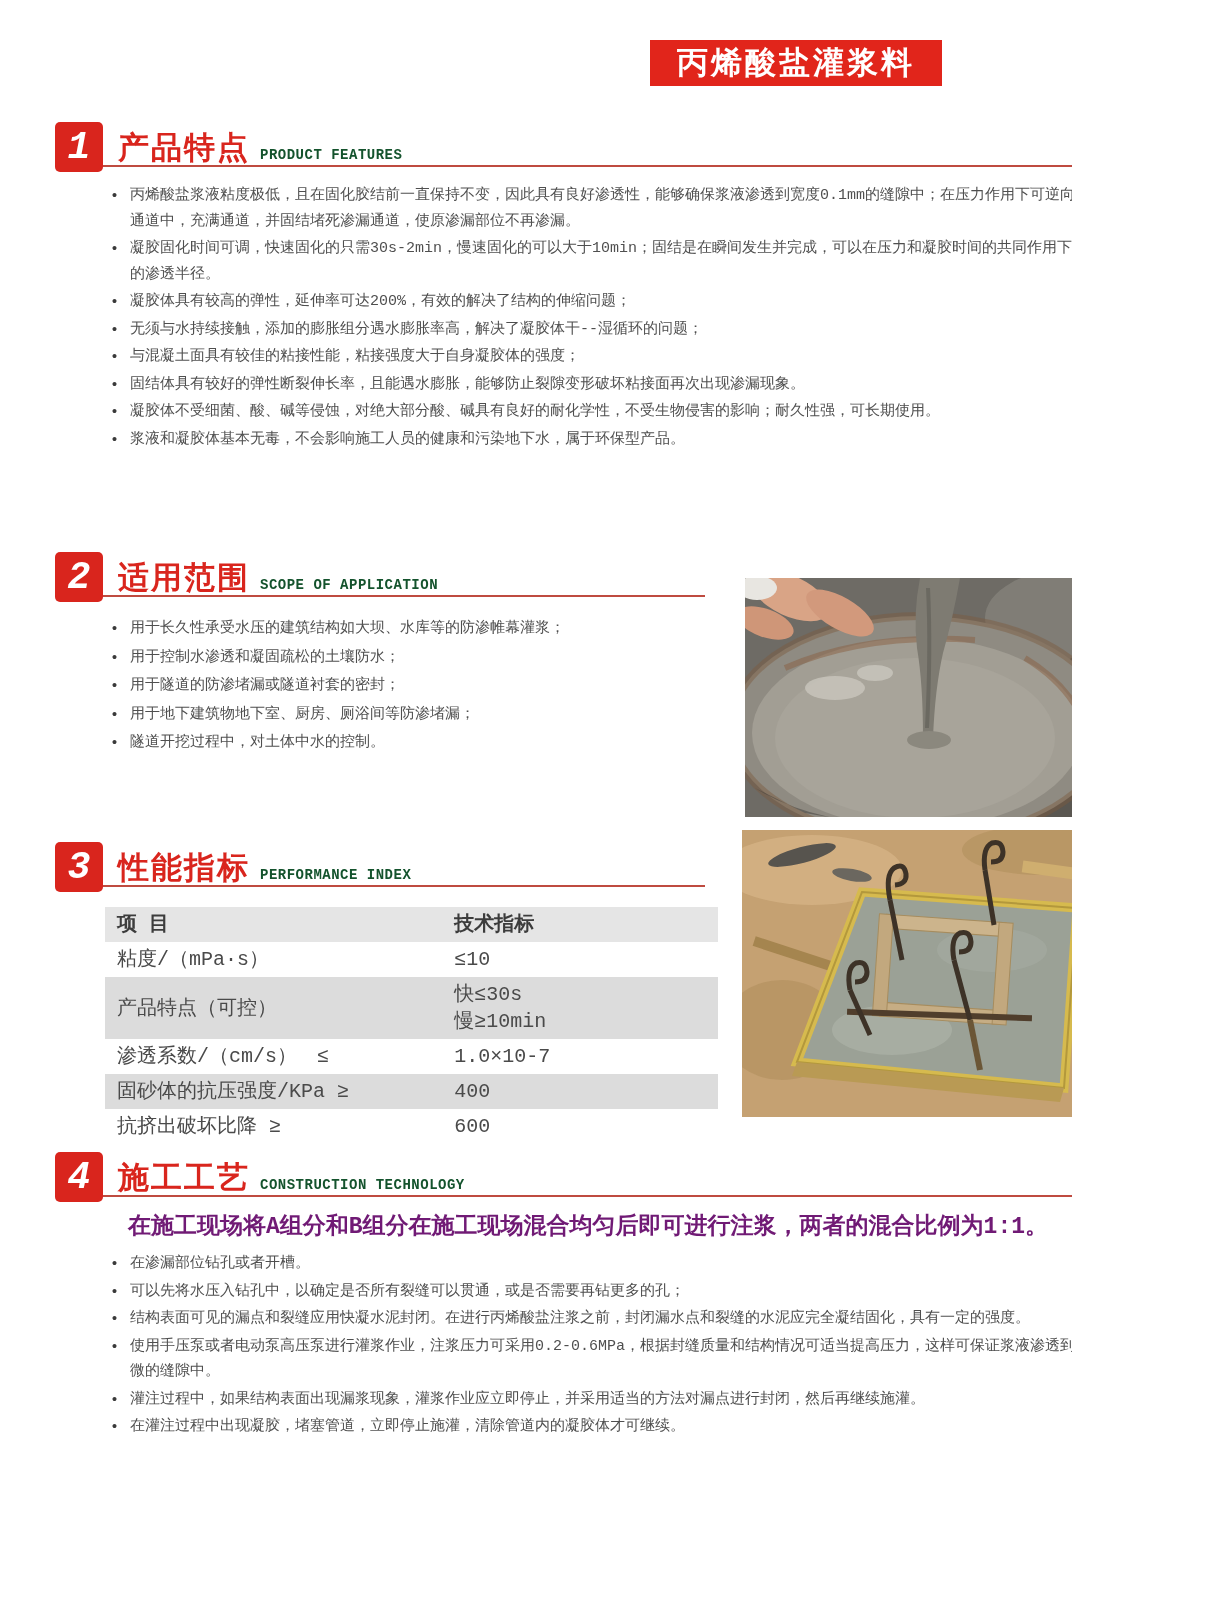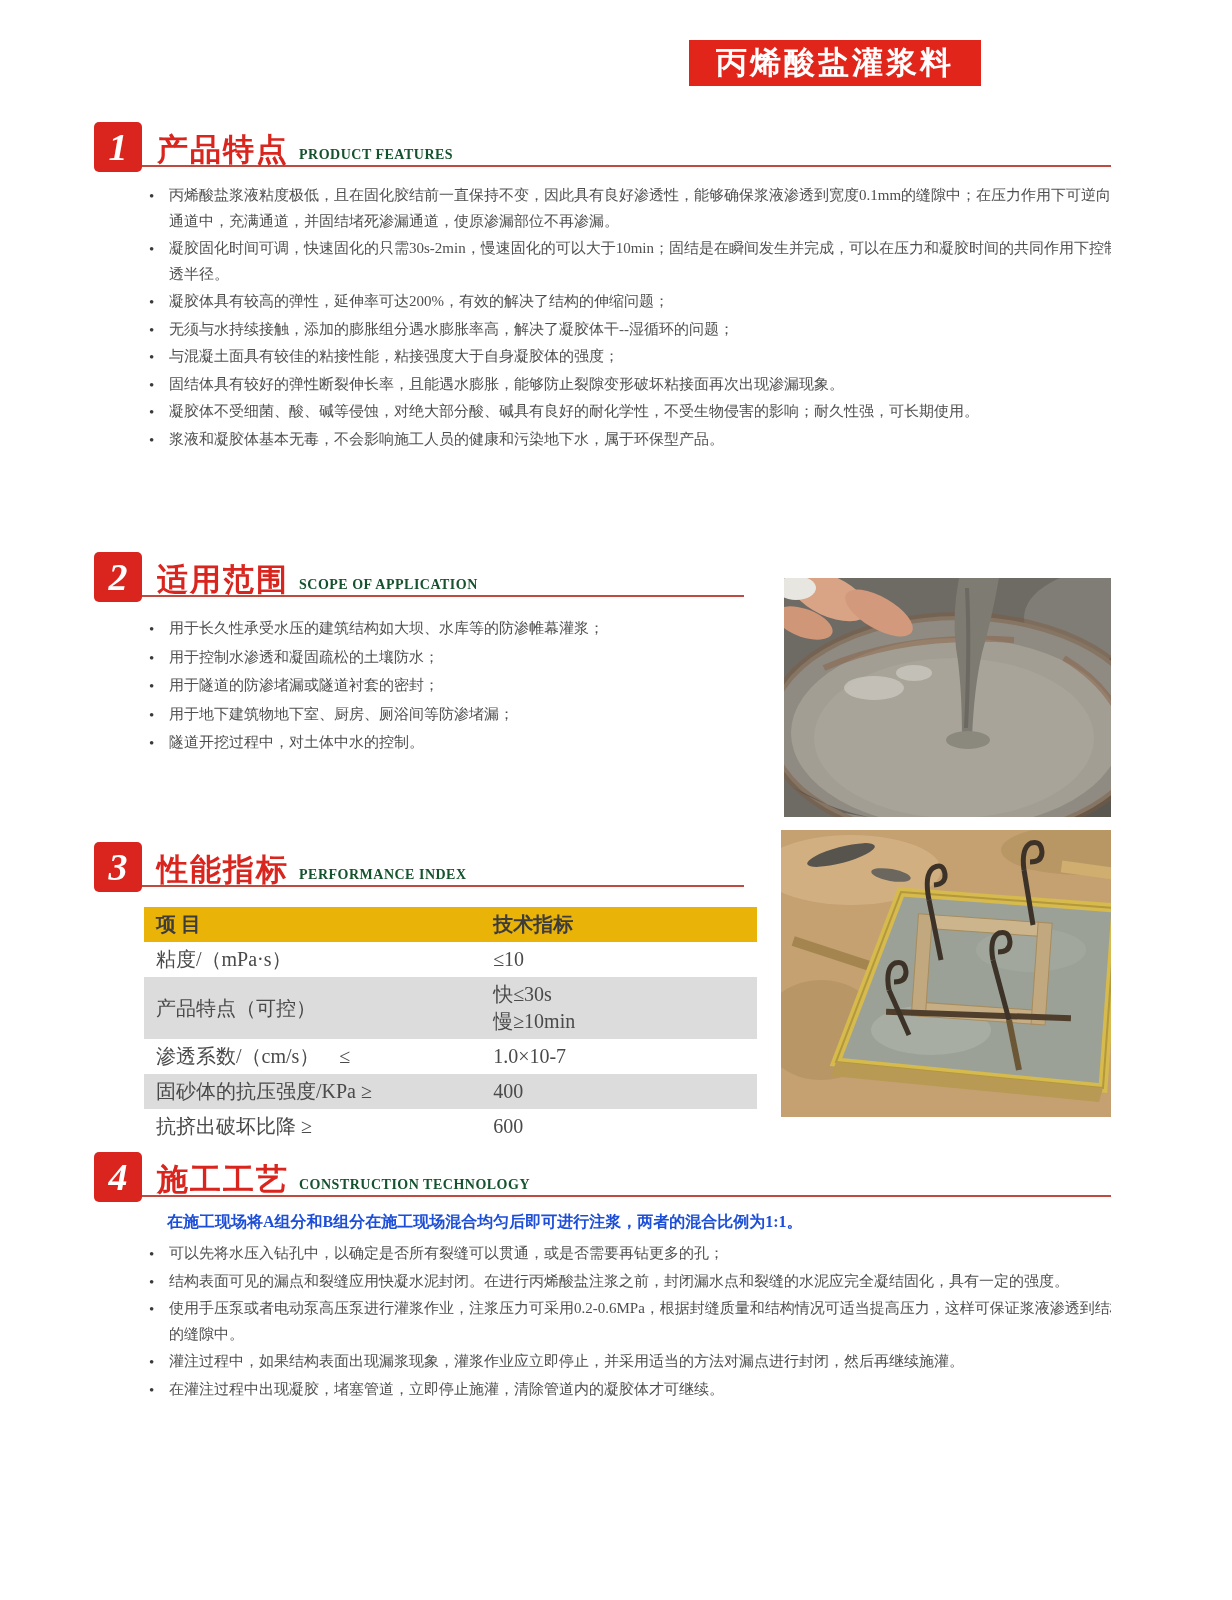--- a/index.html
+++ b/index.html
@@ -1,17 +1,17 @@
 <!DOCTYPE html>
 <html><head>
 <meta charset="utf-8">
 <style>
   html,body{margin:0;padding:0;background:#ffffff;}
   .page{position:relative;width:1072px;height:1600px;background:#ffffff;overflow:hidden;
-        font-family:Liberation Serif, serif;margin-left:39px;}
+        font-family:Liberation Mono, monospace;}
   
   .banner{position:absolute;left:650px;top:40px;width:292px;height:46px;background:#e1251b;
           color:#ffffff;font-size:31px;font-weight:bold;letter-spacing:3px;
           display:flex;align-items:center;justify-content:center;}
   
   .section{position:relative;}
   .sec-header{display:flex;align-items:flex-end;margin-left:55px;margin-right:55px;
               border-bottom:2px solid #bf4b40;padding-bottom:0;}
   .sec-header.narrow{width:650px;margin-right:0;}
   .num-box{background:#d9251d;color:#ffffff;font-weight:bold;font-style:italic;
@@ -22,24 +22,24 @@
   
   ul.bullets{list-style:none;margin:16px 55px 0 108px;padding:0;}
   ul.bullets li{position:relative;padding-left:22px;color:#4f4f4f;font-size:15px;}
   ul.bullets li::before{content:"•";position:absolute;left:2px;top:1px;color:#3a3a3a;font-size:15px;}
   ul.wide li{line-height:1.7;margin-bottom:2px;max-width:1010px;}
   ul.compact li{line-height:1.3;margin-bottom:9px;max-width:600px;}
   
   table.spec{border-collapse:collapse;margin:20px 0 0 105px;width:613px;font-size:20px;color:#4a4a4a;}
   table.spec td{padding:4px 12px;line-height:1.35;vertical-align:middle;}
   table.spec .col-item{width:55%;}
-  tr.head td{background:#eab308;font-weight:bold;color:#3c3c3c;}
+  tr.head td{background:#e5e5e5;font-weight:bold;color:#3c3c3c;}
   tr.shade td{background:#dcdcdc;}
   
-  .intro-line{margin:14px 55px 0 128px;font-size:16px;font-weight:bold;color:#1d4ed8;line-height:1.4;}
+  .intro-line{margin:14px 55px 0 128px;font-size:23px;font-weight:bold;color:#701a75;line-height:1.4;}
   
   .photo{position:absolute;}
   .photo svg{display:block;}
 </style>
 </head>
 <body>
 
 <div class="page">
 
   <div class="banner">
@@ -119,20 +119,21 @@
   </div>
 
   <div class="section" style="position:absolute;left:0;top:1152px;width:1232px;">
     <div class="sec-header">
       <div class="num-box">4</div>
       <div class="title-zh">施工工艺</div>
       <div class="title-en">CONSTRUCTION TECHNOLOGY</div>
     </div>
     <div class="intro-line">在施工现场将A组分和B组分在施工现场混合均匀后即可进行注浆，两者的混合比例为1:1。</div>
     <ul class="bullets wide" style="margin-top:8px;">
+      <li>在渗漏部位钻孔或者开槽。</li>
       <li>可以先将水压入钻孔中，以确定是否所有裂缝可以贯通，或是否需要再钻更多的孔；</li>
       <li>结构表面可见的漏点和裂缝应用快凝水泥封闭。在进行丙烯酸盐注浆之前，封闭漏水点和裂缝的水泥应完全凝结固化，具有一定的强度。</li>
       <li>使用手压泵或者电动泵高压泵进行灌浆作业，注浆压力可采用0.2-0.6MPa，根据封缝质量和结构情况可适当提高压力，这样可保证浆液渗透到结构及细微的缝隙中。</li>
       <li>灌注过程中，如果结构表面出现漏浆现象，灌浆作业应立即停止，并采用适当的方法对漏点进行封闭，然后再继续施灌。</li>
       <li>在灌注过程中出现凝胶，堵塞管道，立即停止施灌，清除管道内的凝胶体才可继续。</li>
     </ul>
   </div>
 
   <div class="photo" style="left:745px;top:578px;width:390px;height:239px;">
     <svg width="390" height="239" viewBox="0 0 390 239" xmlns="http://www.w3.org/2000/svg">

